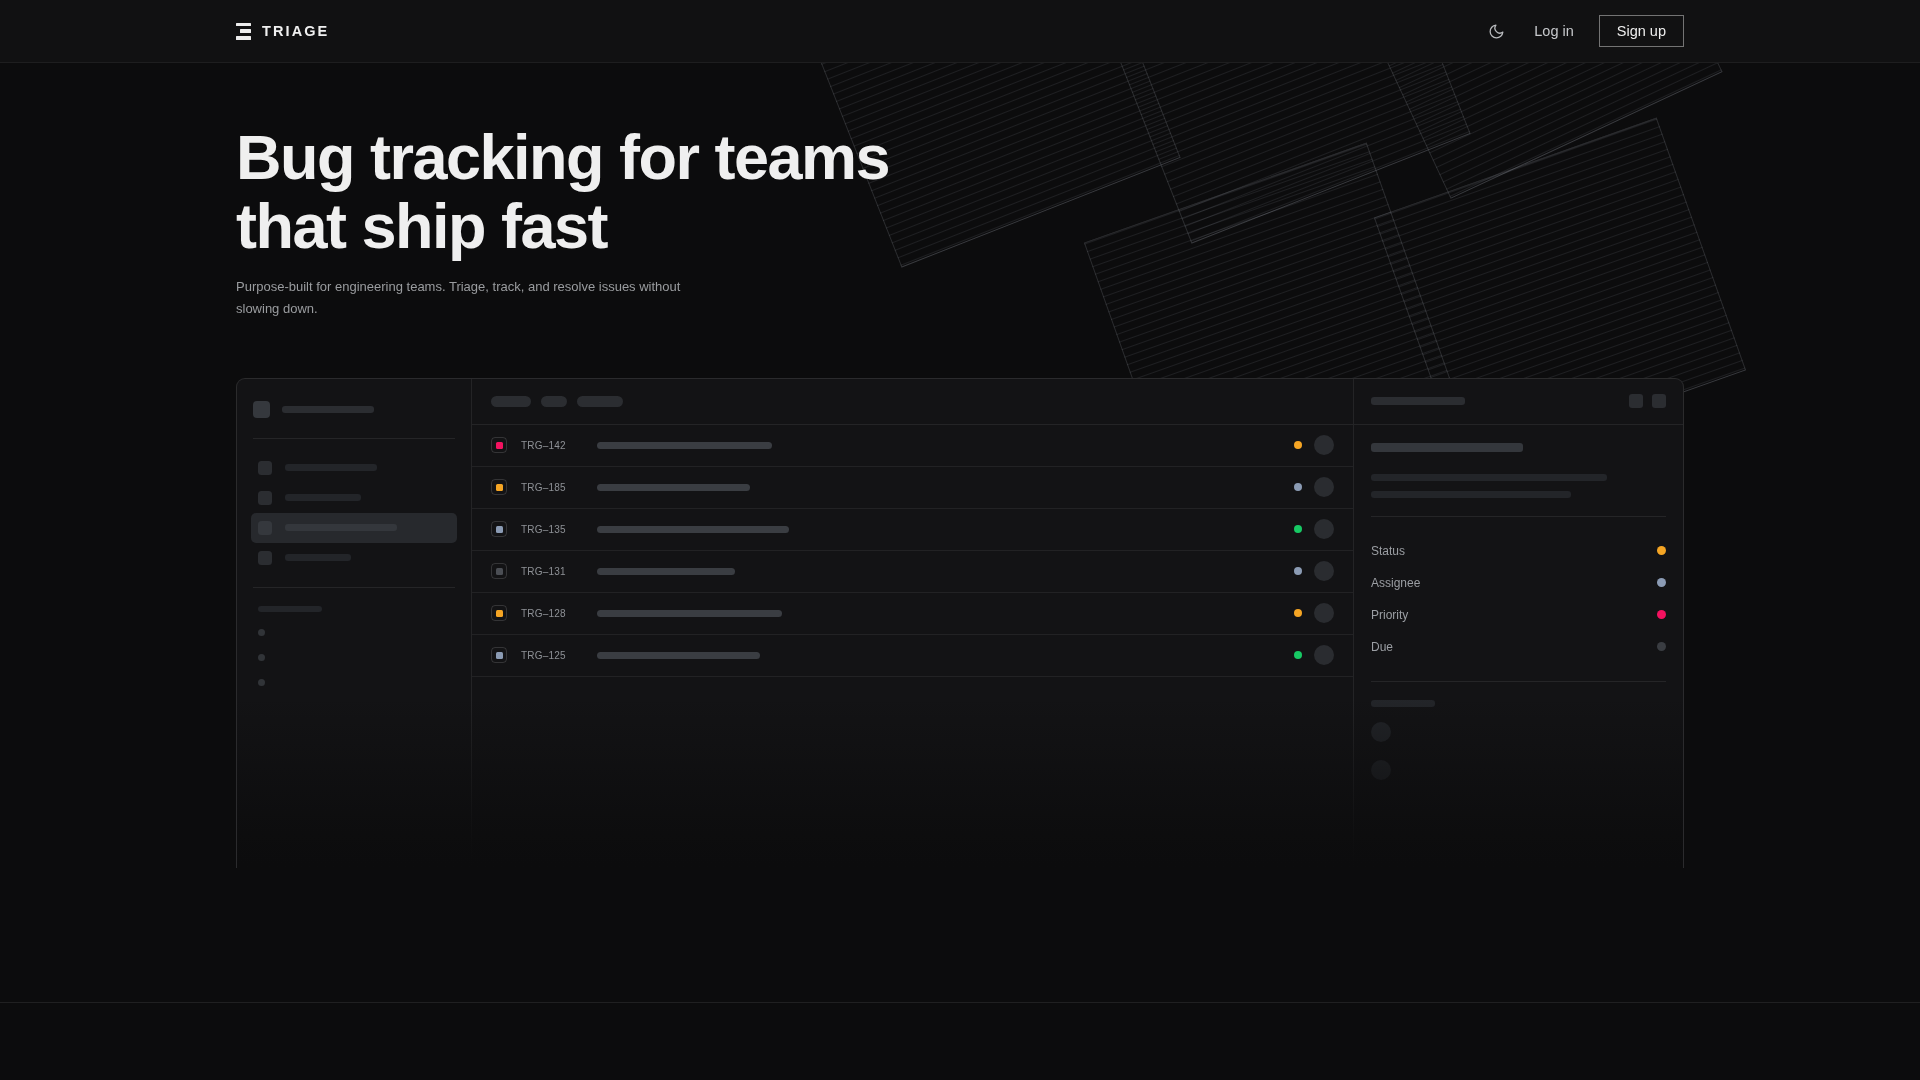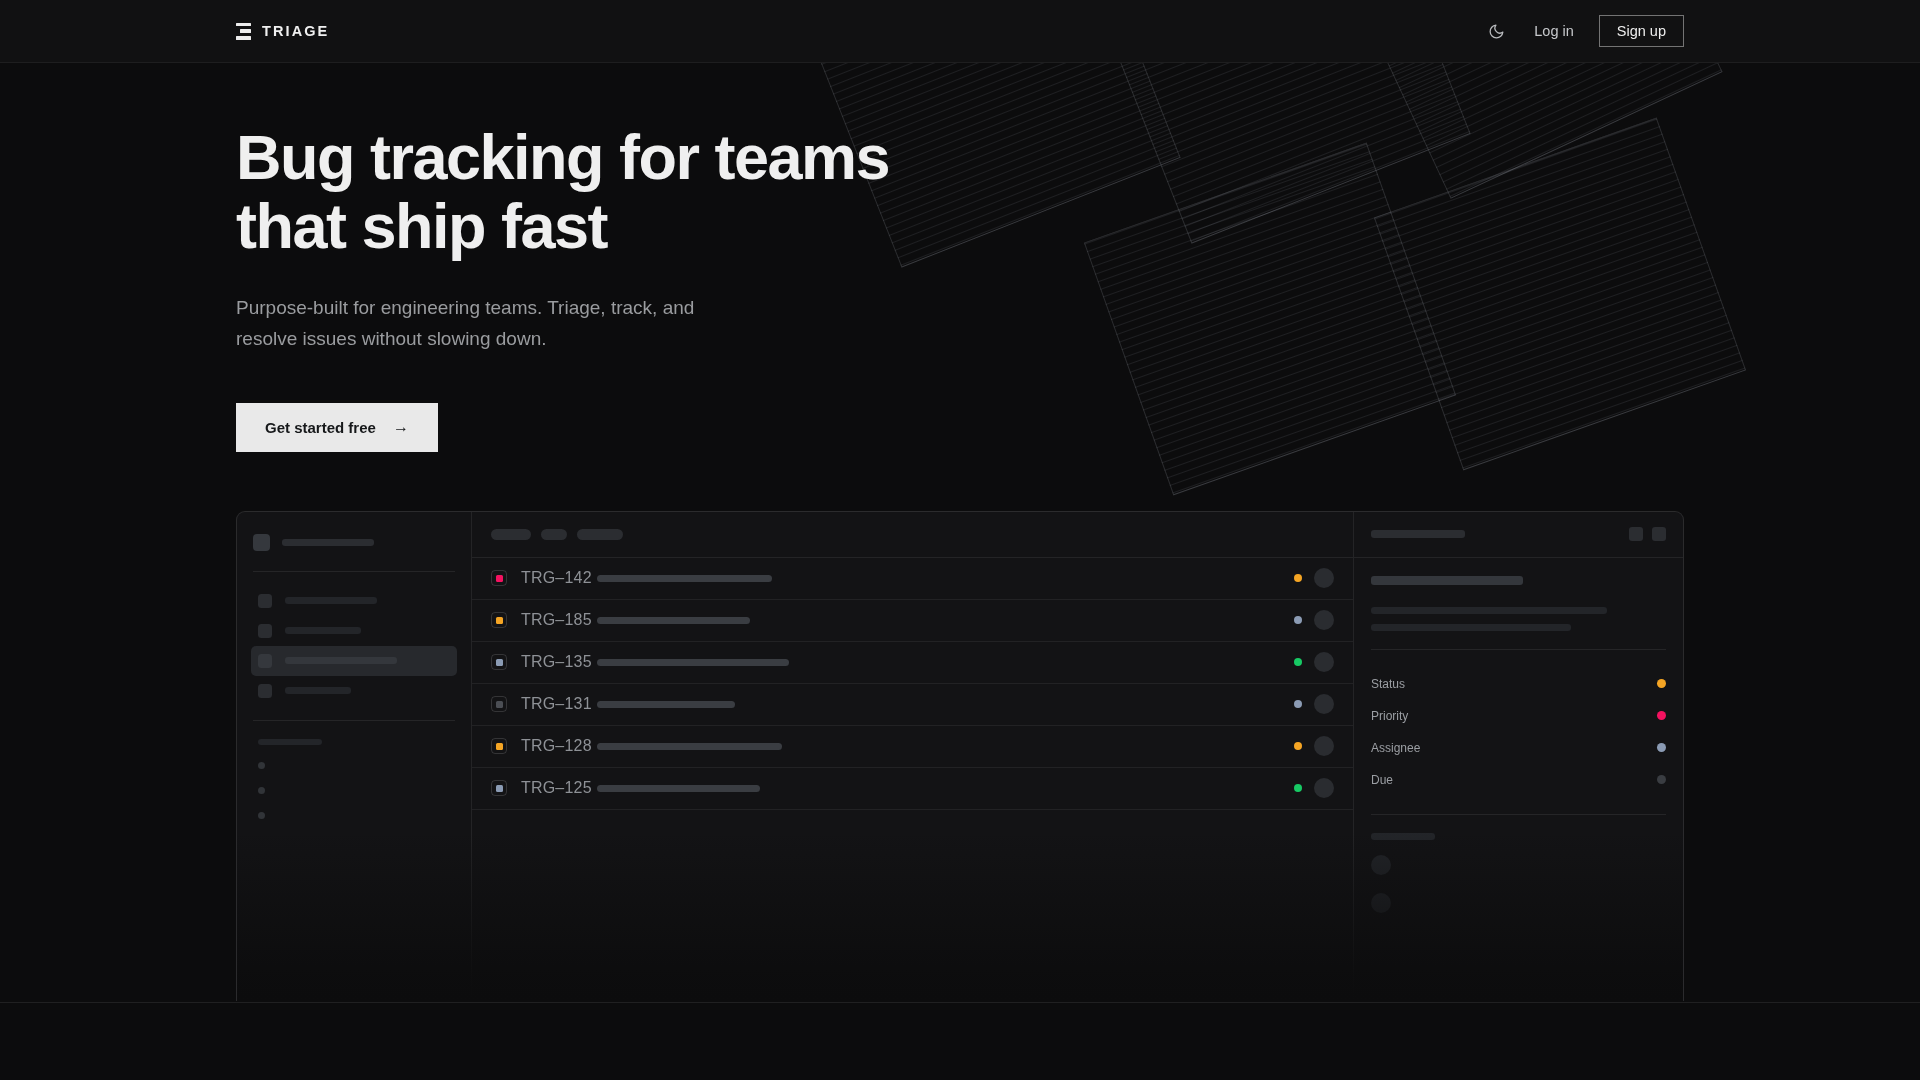--- a/index.html
+++ b/index.html
@@ -62,21 +62,21 @@
     font-family:inherit;
   }
 
   
   .hero{position:relative;z-index:10;padding:60px 236px 0;}
   .hero-title{
     font-size:63px;line-height:1.09;font-weight:700;letter-spacing:-1.5px;
     color:#efefef;max-width:760px;
   }
   .hero-sub{
-    margin-top:32px;font-size:19px;line-height:1.64;color:#9a9c9f;max-width:470px;
+    margin-top:16px;font-size:13px;line-height:1.64;color:#9a9c9f;max-width:470px;
   }
   .cta{
     margin-top:48px;display:inline-flex;align-items:center;gap:17px;
     background:#e9e9e9;color:#16181a;
     font-size:15px;font-weight:700;font-family:inherit;
     padding:16px 29px;border:none;cursor:pointer;
   }
   .cta .arw{font-size:16px;line-height:1;}
 
   
@@ -136,21 +136,21 @@
       rgba(255,255,255,.055) 1px,
       rgba(255,255,255,0) 1px,
       rgba(255,255,255,0) 7px);
   }
   .pri{
     width:16px;height:16px;flex:0 0 16px;border-radius:4px;
     border:1px solid rgba(255,255,255,.14);
     display:flex;align-items:center;justify-content:center;
   }
   .pri i{width:7px;height:7px;border-radius:1.5px;display:block;}
-  .row-id{font-size:16px;color:#8e9196;letter-spacing:.2px;white-space:nowrap;flex:0 0 auto;width:62px;}
+  .row-id{font-size:10px;color:#8e9196;letter-spacing:.2px;white-space:nowrap;flex:0 0 auto;width:62px;}
   .row-bar{height:7px;border-radius:3.5px;background:#3a3d42;}
   .row-spacer{flex:1;}
   .row-right{display:flex;align-items:center;gap:12px;flex:0 0 auto;}
   .st-dot{width:8px;height:8px;border-radius:50%;display:block;}
   .row-av{width:20px;height:20px;border-radius:50%;background:#2a2c30;display:block;}
 
   
   .mock-detail{width:330px;flex:0 0 330px;border-left:1px solid rgba(255,255,255,.075);display:flex;flex-direction:column;}
   .det-head{
     height:46px;display:flex;align-items:center;justify-content:space-between;padding:0 17px;
@@ -204,24 +204,20 @@
 
   <section class="hero">
     <h1 class="hero-title">
       <span>Bug tracking for teams</span><br>
       <span>that ship fast</span>
     </h1>
     <p class="hero-sub">
       <span>Purpose-built for engineering teams. Triage, track, and</span>
       <span>resolve issues without slowing down.</span>
     </p>
-    <button class="cta">
-      <span>Get started free</span>
-      <span class="arw">→</span>
-    </button>
   </section>
 
   <section class="mock">
 
     <aside class="mock-side">
       <div class="side-top">
         <span class="side-avatar"></span>
         <span class="sk" style="height:7px;width:92px;"></span>
       </div>
       <div class="side-div"></div>
@@ -354,26 +350,26 @@
         <span class="sk sk-lite" style="height:9px;width:152px;margin-bottom:22px;"></span>
         <span class="sk sk-dim" style="height:7px;width:236px;margin-bottom:10px;"></span>
         <span class="sk sk-dim" style="height:7px;width:200px;"></span>
         <div class="det-div"></div>
         <div id="meta-rows">
             <div class="meta-row">
               <span class="meta-label">Status</span>
               <span class="meta-dot" style="background:#f5a524"></span>
             </div>
             <div class="meta-row">
+              <span class="meta-label">Assignee</span>
+              <span class="meta-dot" style="background:#8b9bb4"></span>
+            </div>
+            <div class="meta-row">
               <span class="meta-label">Priority</span>
               <span class="meta-dot" style="background:#f31260"></span>
-            </div>
-            <div class="meta-row">
-              <span class="meta-label">Assignee</span>
-              <span class="meta-dot" style="background:#8b9bb4"></span>
             </div>
             <div class="meta-row">
               <span class="meta-label">Due</span>
               <span class="meta-dot" style="background:#3a3d42"></span>
             </div>
           </div>
         <div class="det-div"></div>
         <span class="sk sk-dim" style="height:7px;width:64px;display:block;margin-bottom:6px;"></span>
         <div id="cmt-rows">
             <div class="cmt">

